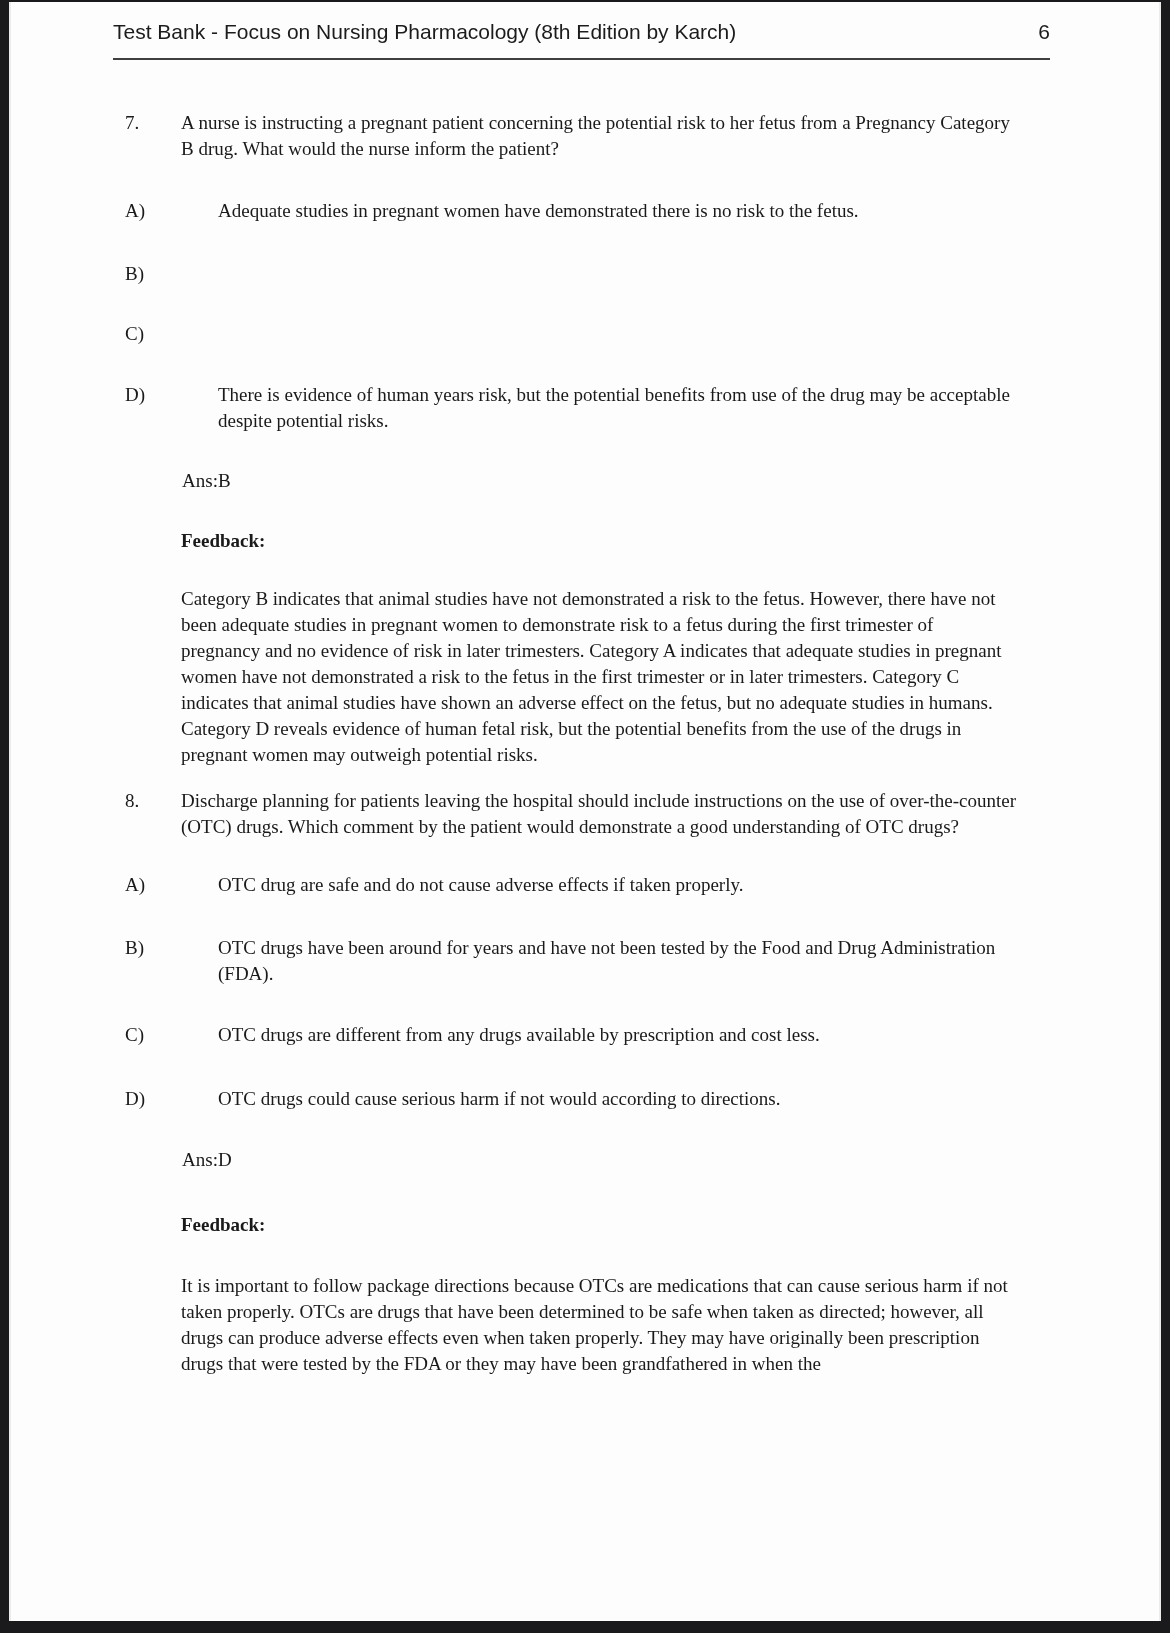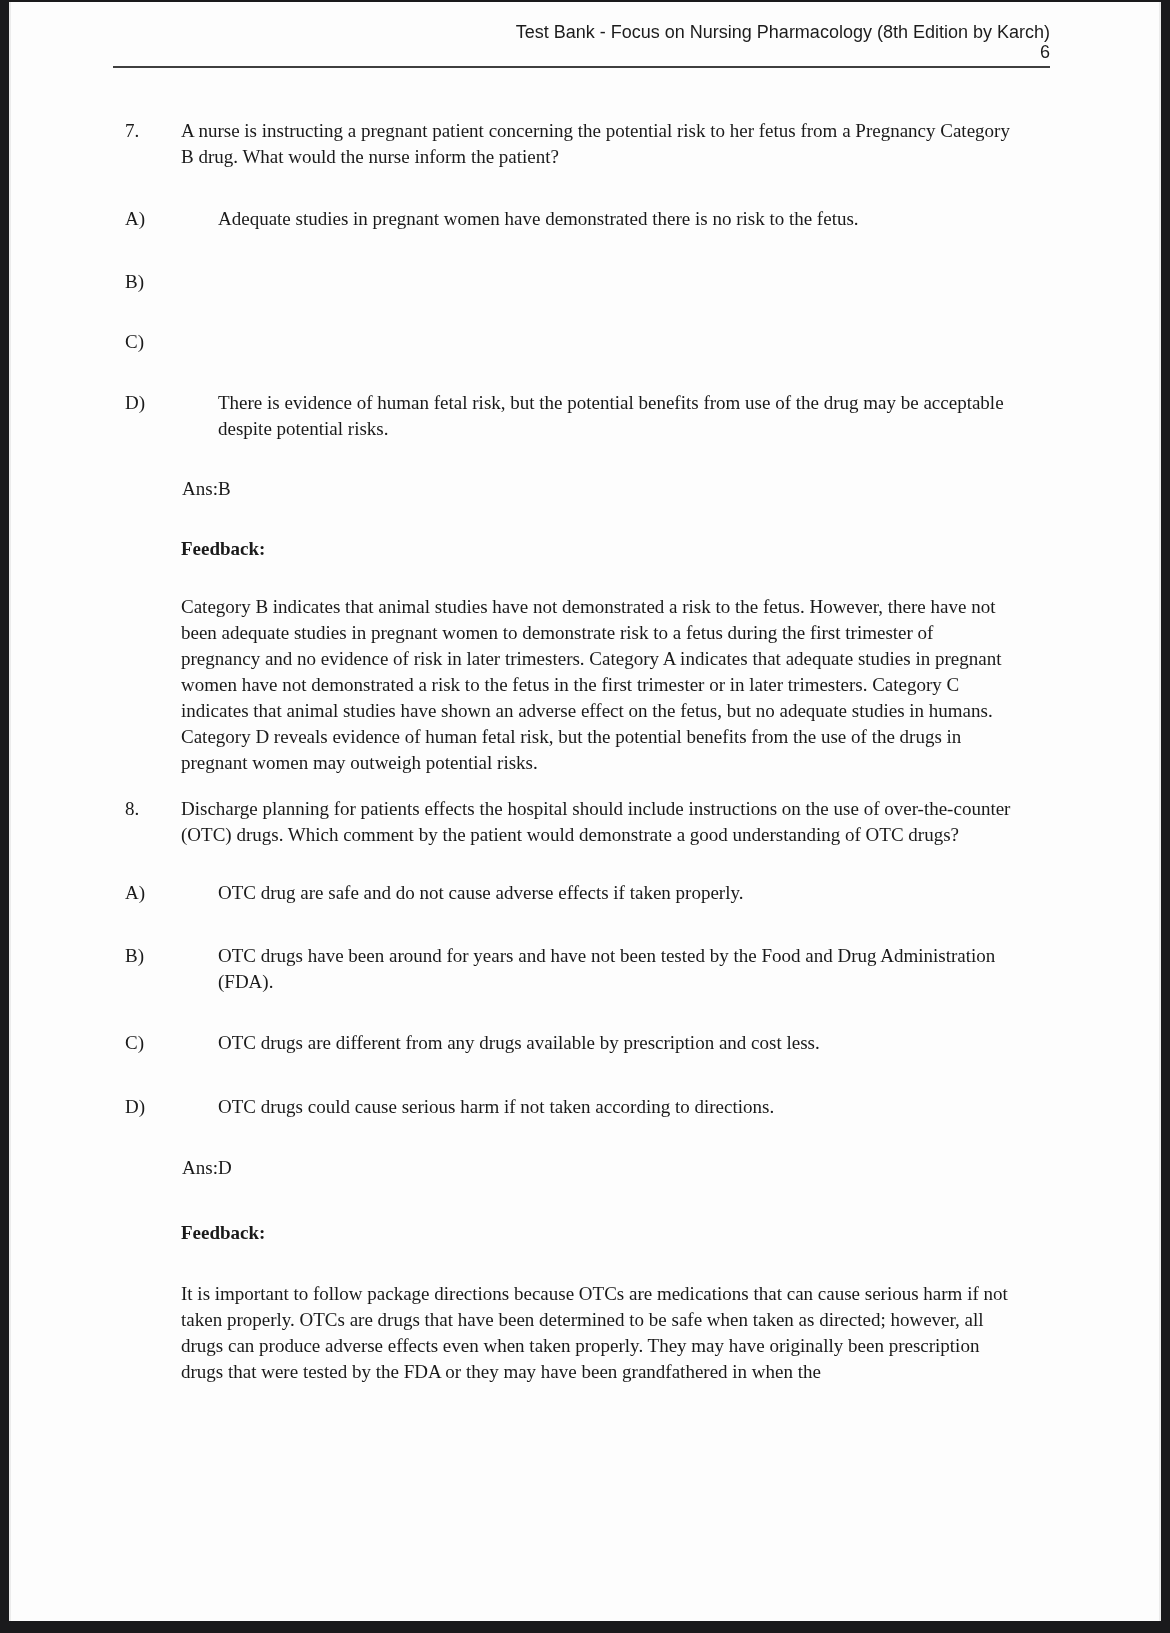--- a/index.html
+++ b/index.html
@@ -26,26 +26,25 @@
     box-sizing: border-box;
     color: #1a1a1a;
   }
   
   .header-row {
     margin: 20px 109px 0 102px;
     display: flex;
     justify-content: space-between;
     align-items: flex-end;
     border-bottom: 2px solid #3f3f3f;
-    padding-bottom: 4px;
+    padding-bottom: 16px;
     font-family: "Liberation Sans", sans-serif;
-    font-size: 18px;
+    font-size: 21px;
     line-height: 20px;
     color: #1c1c1c;
-    flex-direction: column;
   }
   
   .content {
     margin-left: 114px;
     margin-right: 142px;
     font-size: 19px;
     line-height: 26px;
   }
   .row {
     display: grid;
@@ -96,59 +95,59 @@
     <div class="row mt37">
       <span class="opt-label">B)</span>
     </div>
 
     <div class="row mt34">
       <span class="opt-label">C)</span>
     </div>
 
     <div class="row mt35">
       <span class="opt-label">D)</span>
-      <span class="opt-text">There is evidence of human fetal risk, but the potential benefits from use of the drug may be acceptable despite potential risks.</span>
+      <span class="opt-text">There is evidence of human years risk, but the potential benefits from use of the drug may be acceptable despite potential risks.</span>
     </div>
 
     <div class="row mt34">
       <span class="ans-label">Ans:</span>
       <span class="ans-value">B</span>
     </div>
 
     <div class="row mt34">
       <span class="fb-head">Feedback:</span>
     </div>
 
     <div class="row mt40">
       <span class="fb-para">Category B indicates that animal studies have not demonstrated a risk to the fetus. However, there have not been adequate studies in pregnant women to demonstrate risk to a fetus during the first trimester of pregnancy and no evidence of risk in later trimesters. Category A indicates that adequate studies in pregnant women have not demonstrated a risk to the fetus in the first trimester or in later trimesters. Category C indicates that animal studies have shown an adverse effect on the fetus, but no adequate studies in humans. Category D reveals evidence of human fetal risk, but the potential benefits from the use of the drugs in pregnant women may outweigh potential risks.</span>
     </div>
 
     <div class="row mt20">
       <span class="q-num">8.</span>
-      <span class="q-text">Discharge planning for patients effects the hospital should include instructions on the use of over-the-counter (OTC) drugs. Which comment by the patient would demonstrate a good understanding of OTC drugs?</span>
+      <span class="q-text">Discharge planning for patients leaving the hospital should include instructions on the use of over-the-counter (OTC) drugs. Which comment by the patient would demonstrate a good understanding of OTC drugs?</span>
     </div>
 
     <div class="row mt32">
       <span class="opt-label">A)</span>
       <span class="opt-text">OTC drug are safe and do not cause adverse effects if taken properly.</span>
     </div>
 
     <div class="row mt37">
       <span class="opt-label">B)</span>
       <span class="opt-text">OTC drugs have been around for years and have not been tested by the Food and Drug Administration (FDA).</span>
     </div>
 
     <div class="row mt35">
       <span class="opt-label">C)</span>
       <span class="opt-text">OTC drugs are different from any drugs available by prescription and cost less.</span>
     </div>
 
     <div class="row mt38">
       <span class="opt-label">D)</span>
-      <span class="opt-text">OTC drugs could cause serious harm if not taken according to directions.</span>
+      <span class="opt-text">OTC drugs could cause serious harm if not would according to directions.</span>
     </div>
 
     <div class="row mt35">
       <span class="ans-label">Ans:</span>
       <span class="ans-value">D</span>
     </div>
 
     <div class="row mt39">
       <span class="fb-head">Feedback:</span>
     </div>

